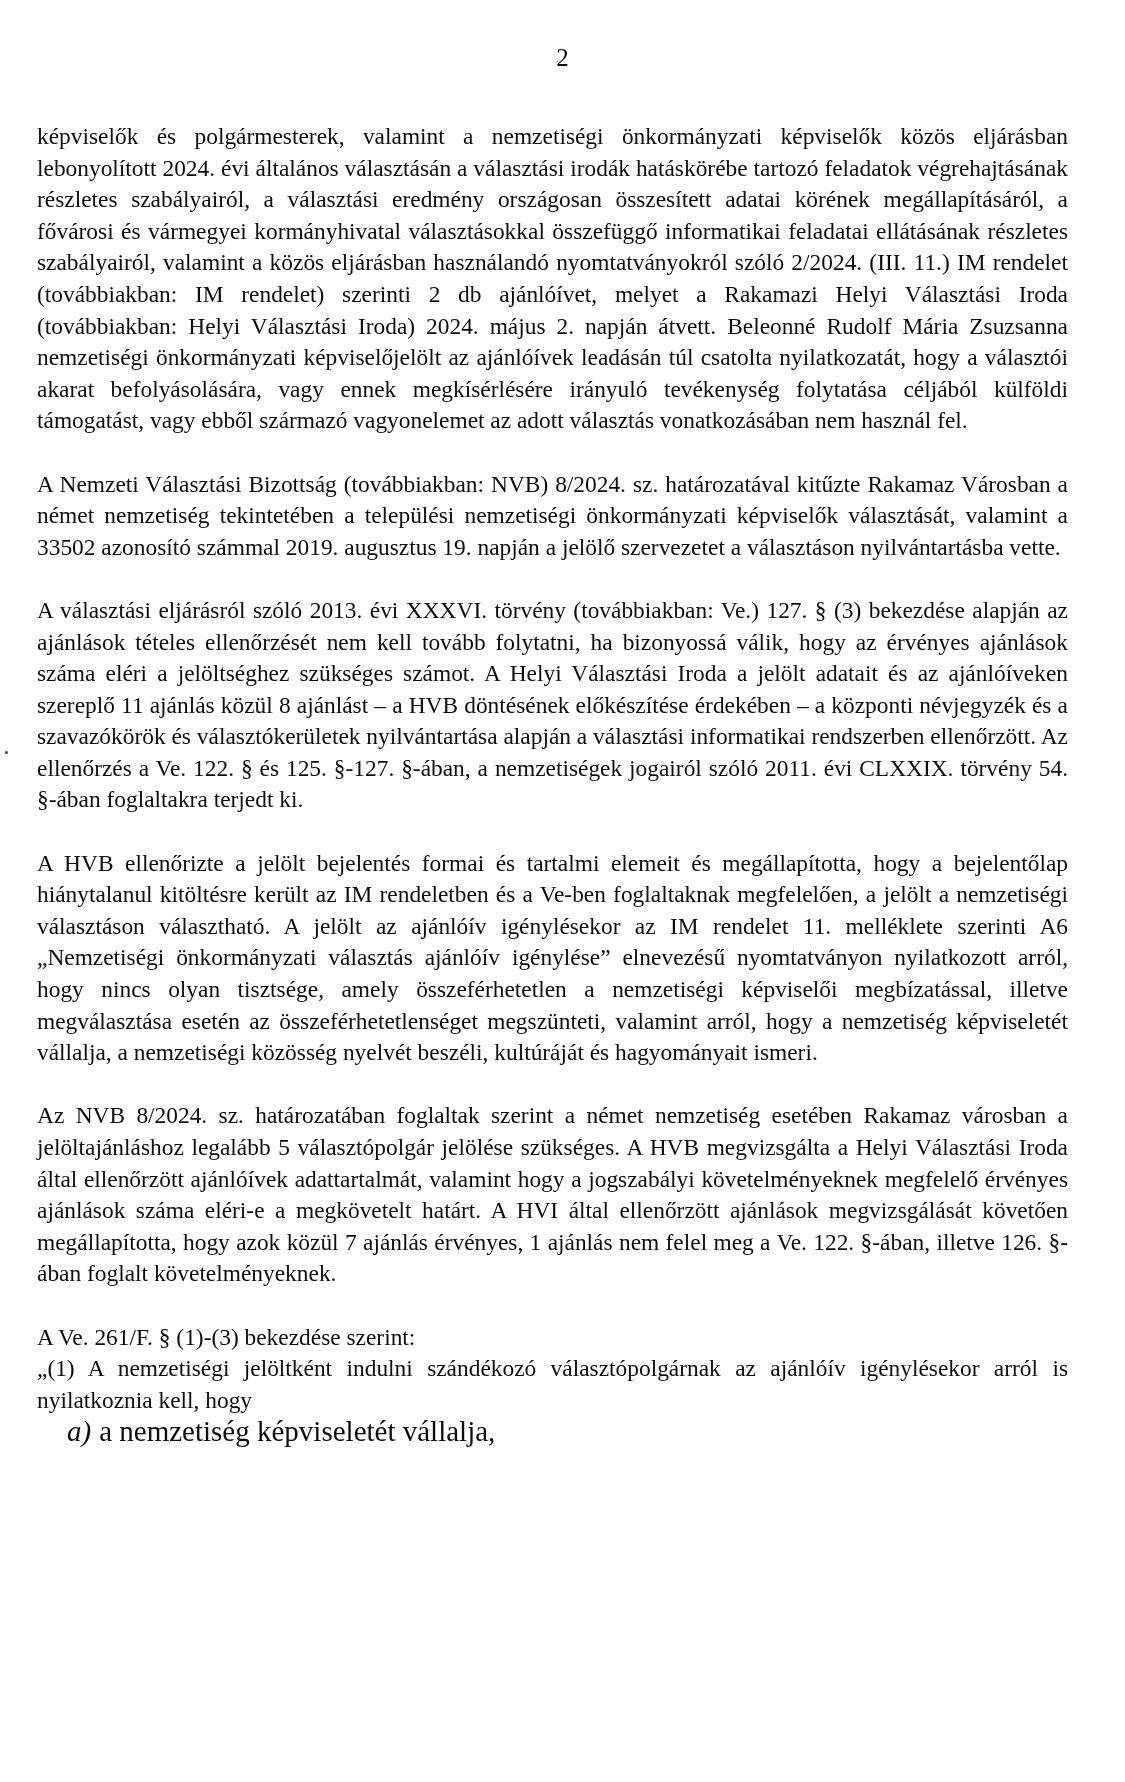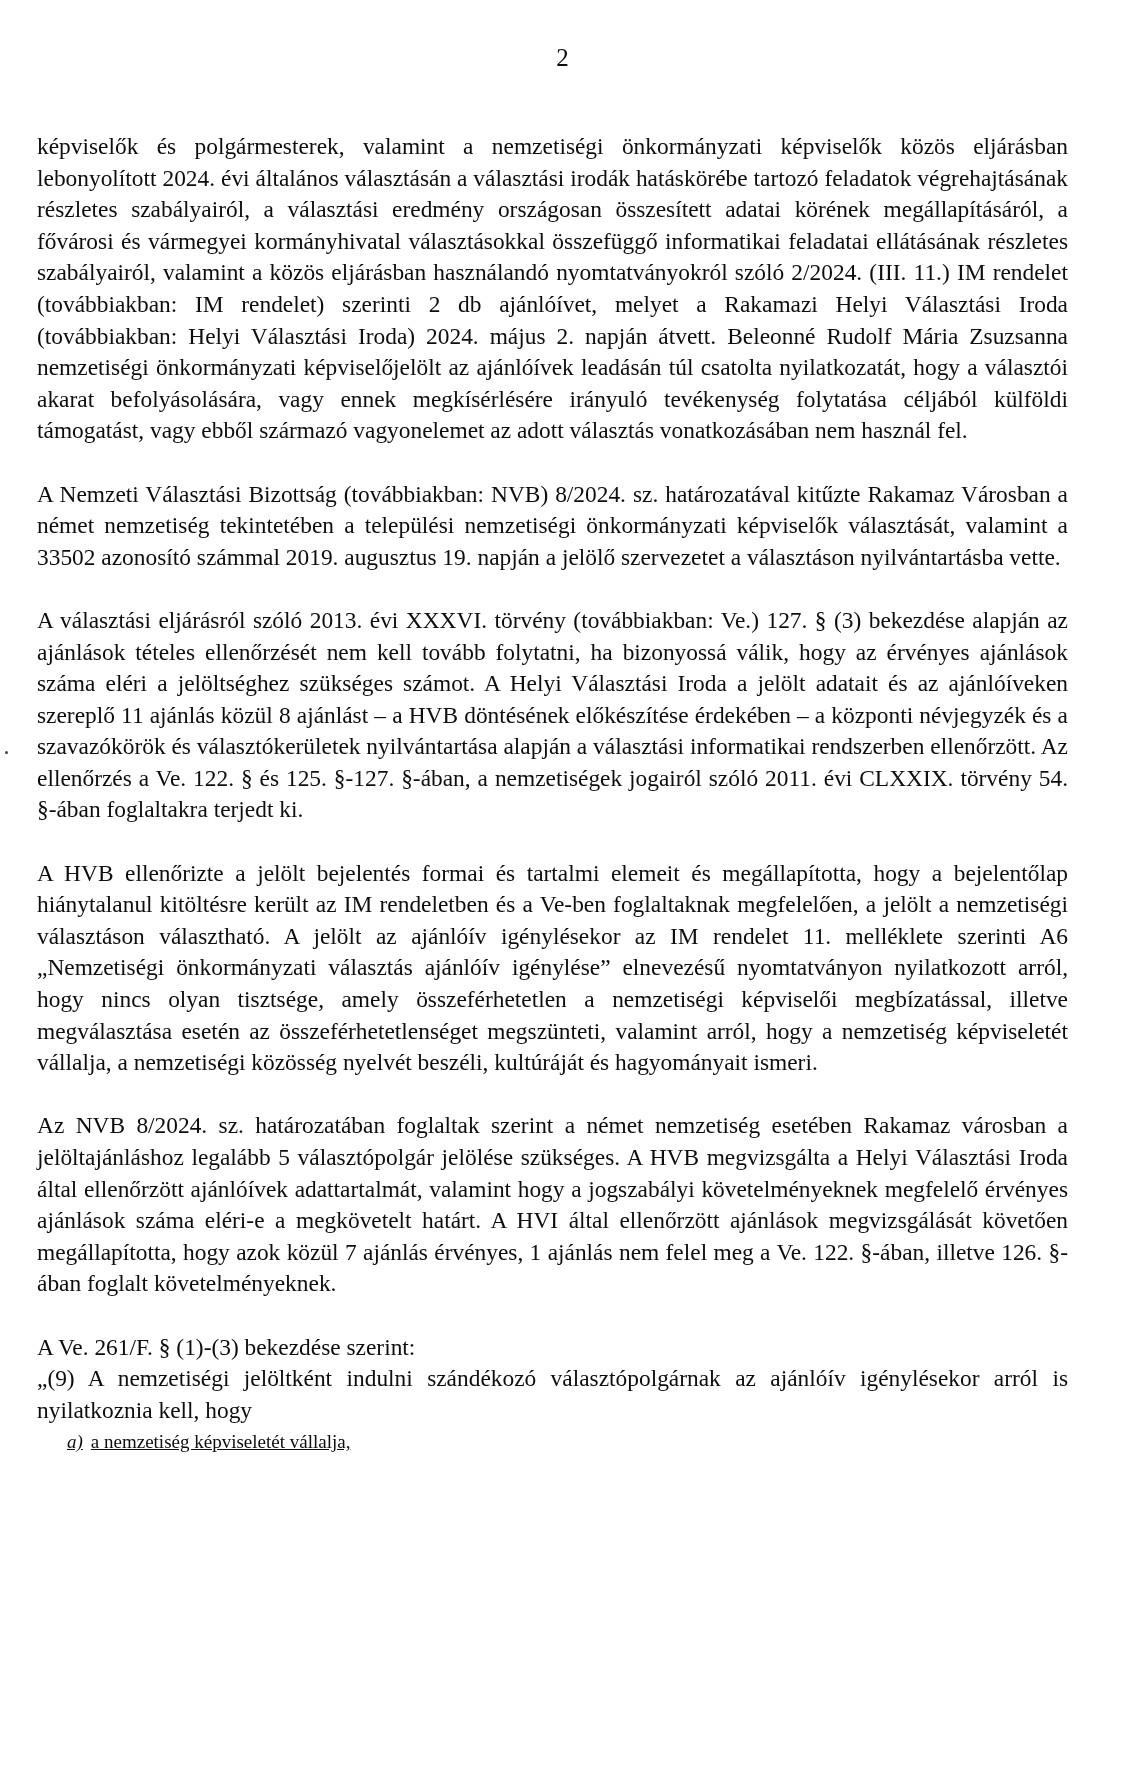--- a/index.html
+++ b/index.html
@@ -18,41 +18,40 @@
     top:42px;
     left:0;
     width:100%;
     text-align:center;
     font-size:25px;
     line-height:32px;
   }
   .content{
     position:absolute;
     left:37px;
-    top:131px;
+    top:121px;
     width:1031px;
   }
   .content p{
     margin:0 0 31.6px 0;
     font-size:23.4px;
     line-height:31.6px;
     text-align:justify;
     text-justify:inter-word;
   }
   .content p.no-bottom-gap{
     margin-bottom:0;
   }
   .content p.quote{
     margin-bottom:0;
   }
   .list-item{
-    font-size:19px;
+    font-size:29px;
     line-height:31.6px;
     padding-left:30px;
-    text-decoration:underline;
   }
   .list-item .marker{
     font-style:italic;
     margin-right:8px;
   }
   .scan-dot{
     position:absolute;
     left:5px;
     top:751px;
     width:3px;
@@ -77,21 +76,21 @@
     <p>A Nemzeti Választási Bizottság (továbbiakban: NVB) 8/2024. sz. határozatával kitűzte Rakamaz Városban a német nemzetiség tekintetében a települési nemzetiségi önkormányzati képviselők választását, valamint a 33502 azonosító számmal 2019. augusztus 19. napján a jelölő szervezetet a választáson nyilvántartásba vette.</p>
 
     <p>A választási eljárásról szóló 2013. évi XXXVI. törvény (továbbiakban: Ve.) 127. § (3) bekezdése alapján az ajánlások tételes ellenőrzését nem kell tovább folytatni, ha bizonyossá válik, hogy az érvényes ajánlások száma eléri a jelöltséghez szükséges számot. A Helyi Választási Iroda a jelölt adatait és az ajánlóíveken szereplő 11 ajánlás közül 8 ajánlást – a HVB döntésének előkészítése érdekében – a központi névjegyzék és a szavazókörök és választókerületek nyilvántartása alapján a választási informatikai rendszerben ellenőrzött. Az ellenőrzés a Ve. 122. § és 125. §-127. §-ában, a nemzetiségek jogairól szóló 2011. évi CLXXIX. törvény 54. §-ában foglaltakra terjedt ki.</p>
 
     <p>A HVB ellenőrizte a jelölt bejelentés formai és tartalmi elemeit és megállapította, hogy a bejelentőlap hiánytalanul kitöltésre került az IM rendeletben és a Ve-ben foglaltaknak megfelelően, a jelölt a nemzetiségi választáson választható. A jelölt az ajánlóív igénylésekor az IM rendelet 11. melléklete szerinti A6 „Nemzetiségi önkormányzati választás ajánlóív igénylése” elnevezésű nyomtatványon nyilatkozott arról, hogy nincs olyan tisztsége, amely összeférhetetlen a nemzetiségi képviselői megbízatással, illetve megválasztása esetén az összeférhetetlenséget megszünteti, valamint arról, hogy a nemzetiség képviseletét vállalja, a nemzetiségi közösség nyelvét beszéli, kultúráját és hagyományait ismeri.</p>
 
     <p>Az NVB 8/2024. sz. határozatában foglaltak szerint a német nemzetiség esetében Rakamaz városban a jelöltajánláshoz legalább 5 választópolgár jelölése szükséges. A HVB megvizsgálta a Helyi Választási Iroda által ellenőrzött ajánlóívek adattartalmát, valamint hogy a jogszabályi követelményeknek megfelelő érvényes ajánlások száma eléri-e a megkövetelt határt. A HVI által ellenőrzött ajánlások megvizsgálását követően megállapította, hogy azok közül 7 ajánlás érvényes, 1 ajánlás nem felel meg a Ve. 122. §-ában, illetve 126. §-ában foglalt követelményeknek.</p>
 
     <p class="no-bottom-gap">A Ve. 261/F. § (1)-(3) bekezdése szerint:</p>
 
-    <p class="quote">„(9) A nemzetiségi jelöltként indulni szándékozó választópolgárnak az ajánlóív igénylésekor arról is nyilatkoznia kell, hogy</p>
+    <p class="quote">„(1) A nemzetiségi jelöltként indulni szándékozó választópolgárnak az ajánlóív igénylésekor arról is nyilatkoznia kell, hogy</p>
 
     <div class="list-item">
       <span class="marker">a)</span><span>a nemzetiség képviseletét vállalja,</span>
     </div>
 
 
   </div>
 </div>
 
 </body></html>

